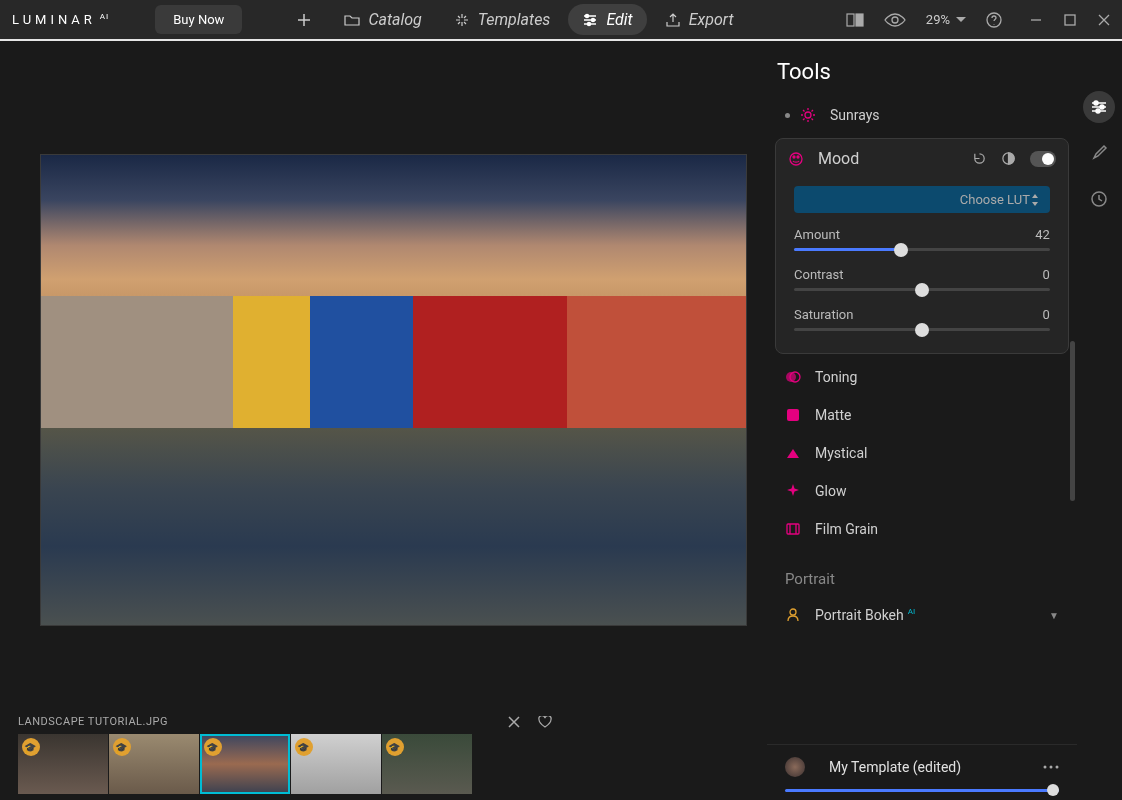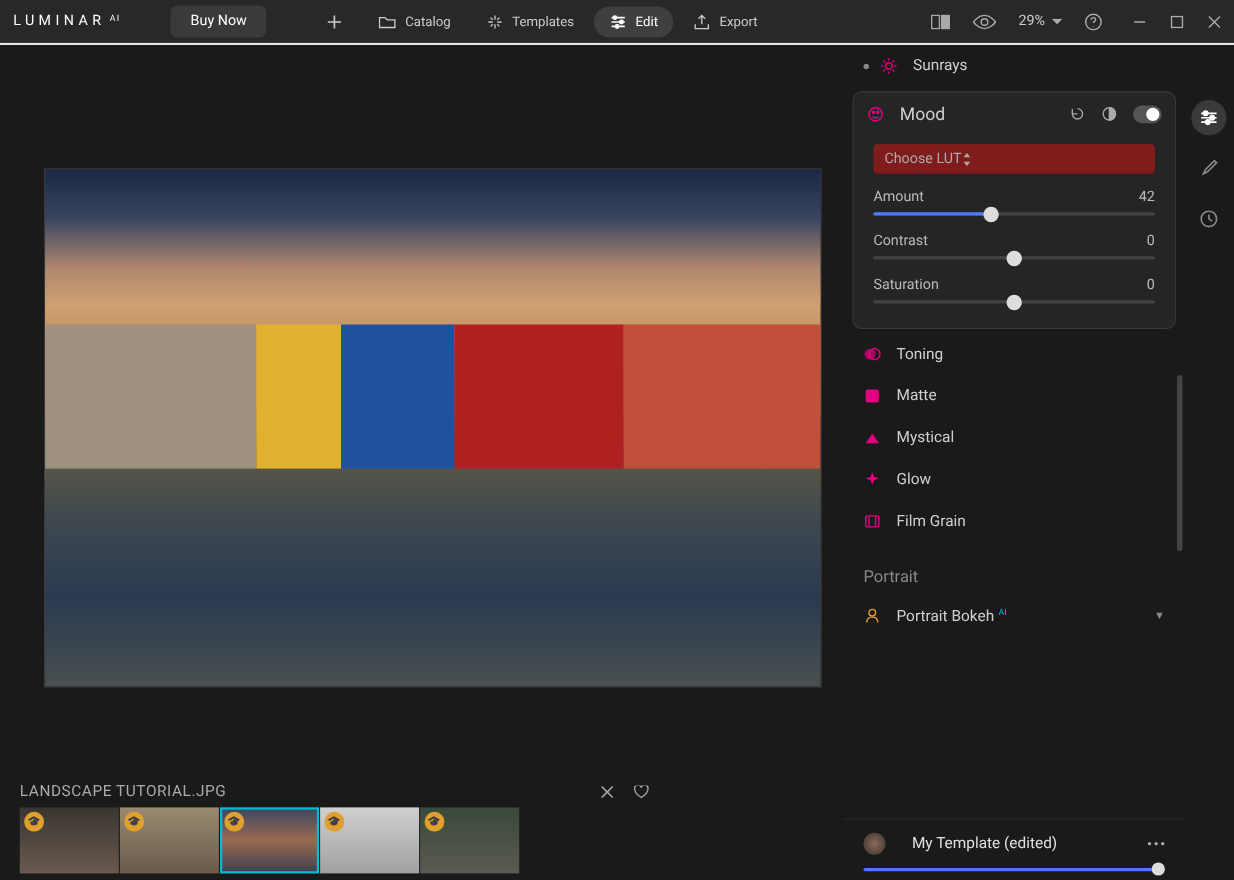--- a/index.html
+++ b/index.html
@@ -4,21 +4,21 @@
 <style>
 * { margin: 0; padding: 0; box-sizing: border-box; font-family: -apple-system, BlinkMacSystemFont, "Segoe UI", Roboto, sans-serif; }
 body { background: #1a1a1a; color: #d0d0d0; width: 1122px; height: 800px; overflow: hidden; display: flex; flex-direction: column; }
 
 
 .header { height: 41px; background: #282828; display: flex; align-items: center; padding: 0 12px; border-bottom: 2px solid #e5e5e5; }
 .logo { font-size: 13px; letter-spacing: 4px; color: #fff; font-weight: 400; margin-right: 46px; display: flex; align-items: center; }
 .logo-ai { font-size: 8px; letter-spacing: 1px; margin-left: 4px; margin-top: -6px; }
 .buy-now { background: #3a3a3a; color: #fff; border: none; padding: 7px 18px; border-radius: 6px; font-size: 13px; cursor: pointer; margin-right: 40px; }
 .nav { display: flex; gap: 4px; }
-.nav-item { display: flex; align-items: center; gap: 8px; padding: 6px 14px; border-radius: 18px; font-size: 12px; color: #ccc; cursor: pointer; }
+.nav-item { display: flex; align-items: center; gap: 8px; padding: 6px 14px; border-radius: 18px; font-size: 16px; color: #ccc; cursor: pointer; font-style: italic; }
 .nav-item.active { background: #3f3f3f; color: #fff; }
 .nav-icon { width: 16px; height: 16px; display: inline-flex; }
 .header-right { margin-left: auto; display: flex; align-items: center; gap: 20px; }
 .zoom { font-size: 13px; color: #ccc; display: flex; align-items: center; gap: 6px; }
 .window-controls { display: flex; gap: 22px; margin-left: 8px; }
 
 
 .main { flex: 1; display: flex; min-height: 0; }
 .canvas-area { flex: 1; display: flex; flex-direction: column; padding: 0; background: #1a1a1a; }
 .image-viewport { flex: 1; display: flex; align-items: center; justify-content: center; padding: 40px 20px 10px 40px; }
@@ -28,21 +28,21 @@
 .building { height: 100%; }
 .b1 { flex: 1.5; background: #a09080; }
 .b2 { flex: 0.6; background: #e0b030; }
 .b3 { flex: 0.8; background: #2050a0; }
 .b4 { flex: 1.2; background: #b02020; }
 .b5 { flex: 1.4; background: #c0503a; }
 .water { position: absolute; bottom: 0; left: 0; right: 0; height: 42%; background: linear-gradient(180deg, #555548 0%, #3a4550 30%, #2a3a50 60%, #4a5050 100%); }
 
 
 .filmstrip-area { padding: 0 18px 6px 18px; }
-.filename-row { display: flex; align-items: center; font-size: 14px; color: #aaa; letter-spacing: 0.5px; padding: 6px 0; }
+.filename-row { display: flex; align-items: center; font-size: 11px; color: #aaa; letter-spacing: 0.5px; padding: 6px 0; }
 .filename-actions { margin-left: 340px; display: flex; gap: 18px; }
 .filmstrip { display: flex; gap: 1px; }
 .thumb { width: 90px; height: 60px; background: #444; position: relative; cursor: pointer; }
 .thumb.selected { outline: 2px solid #00bcd4; outline-offset: -2px; }
 .thumb-badge { position: absolute; top: 4px; left: 4px; width: 18px; height: 18px; background: #e0a030; border-radius: 50%; display: flex; align-items: center; justify-content: center; font-size: 10px; }
 .thumb1 { background: linear-gradient(180deg, #3a3530 0%, #6a5a50 100%); }
 .thumb2 { background: linear-gradient(180deg, #9a8a70 0%, #6a5a4a 100%); }
 .thumb3 { background: linear-gradient(180deg, #3a4560 0%, #9a6a50 50%, #3a4050 100%); }
 .thumb4 { background: linear-gradient(180deg, #d0d0d0 0%, #a0a0a0 100%); }
 .thumb5 { background: linear-gradient(180deg, #3a4a3a 0%, #5a5a50 100%); }
@@ -55,21 +55,21 @@
 .tool-icon { width: 16px; height: 16px; display: inline-flex; align-items: center; justify-content: center; }
 .tool-dot { width: 5px; height: 5px; background: #888; border-radius: 50%; margin-right: -4px; }
 
 .tool-expanded { background: #252525; border: 1px solid #3a3a3a; border-radius: 8px; margin: 4px 0; }
 .tool-expanded-header { display: flex; align-items: center; padding: 10px 12px; gap: 14px; }
 .tool-header-actions { margin-left: auto; display: flex; align-items: center; gap: 14px; }
 .toggle { width: 26px; height: 16px; background: #555; border-radius: 8px; position: relative; cursor: pointer; }
 .toggle.on::after { content: ''; position: absolute; right: 2px; top: 2px; width: 12px; height: 12px; background: #fff; border-radius: 50%; }
 .tool-body { padding: 8px 18px 18px 18px; }
 
-.lut-select { width: 100%; background: #7f1d1d; border: none; color: #aaa; padding: 6px 10px; border-radius: 4px; font-size: 13px; display: flex; justify-content: flex-start; align-items: center; cursor: pointer; margin-bottom: 14px; }
+.lut-select { width: 100%; background: #0c4a6e; border: none; color: #aaa; padding: 6px 10px; border-radius: 4px; font-size: 13px; display: flex; justify-content: flex-end; align-items: center; cursor: pointer; margin-bottom: 14px; }
 
 .slider-row { margin-bottom: 16px; }
 .slider-labels { display: flex; justify-content: space-between; font-size: 13px; color: #bbb; margin-bottom: 6px; }
 .slider-track { height: 3px; background: #444; border-radius: 2px; position: relative; }
 .slider-fill { height: 100%; background: #888; border-radius: 2px; }
 .slider-fill.amount { width: 42%; background: #4a7aff; }
 .slider-thumb { width: 14px; height: 14px; background: #ddd; border-radius: 50%; position: absolute; top: -5.5px; transform: translateX(-50%); cursor: pointer; }
 
 .section-label { font-size: 15px; color: #888; padding: 22px 10px 8px 10px; }
 .chevron { margin-left: auto; font-size: 10px; color: #888; }
@@ -235,20 +235,21 @@
             <div class="thumb-badge">🎓</div>
           </div>
         <div class="thumb thumb5">
             <div class="thumb-badge">🎓</div>
           </div>
       </div>
     </div>
   </div>
 
   <div class="right-panel">
+    <div class="tools-header">Tools</div>
     <div class="tools-list">
 
       <div class="tool-item">
         <span class="tool-dot"></span>
         <span class="tool-icon">
             <svg viewBox="0 0 16 16" width="16" height="16" stroke="#e4007f" stroke-width="1.3" fill="none">
               <circle cx="8" cy="8" r="3"></circle>
               <path d="M8 1v2M8 13v2M1 8h2M13 8h2M3 3l1.5 1.5M11.5 11.5L13 13M3 13l1.5-1.5M11.5 4.5L13 3"></path>
             </svg>
           </span>

